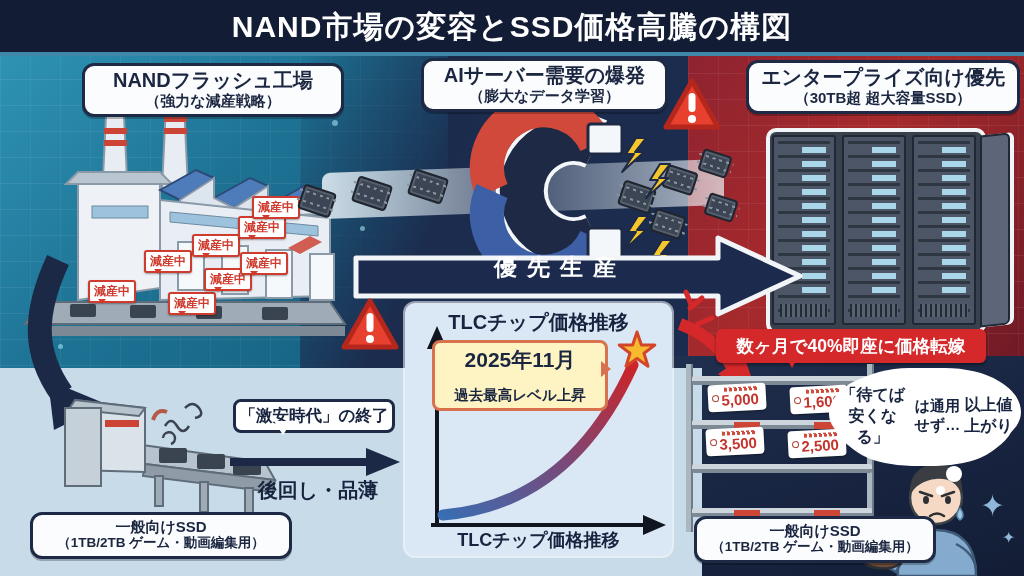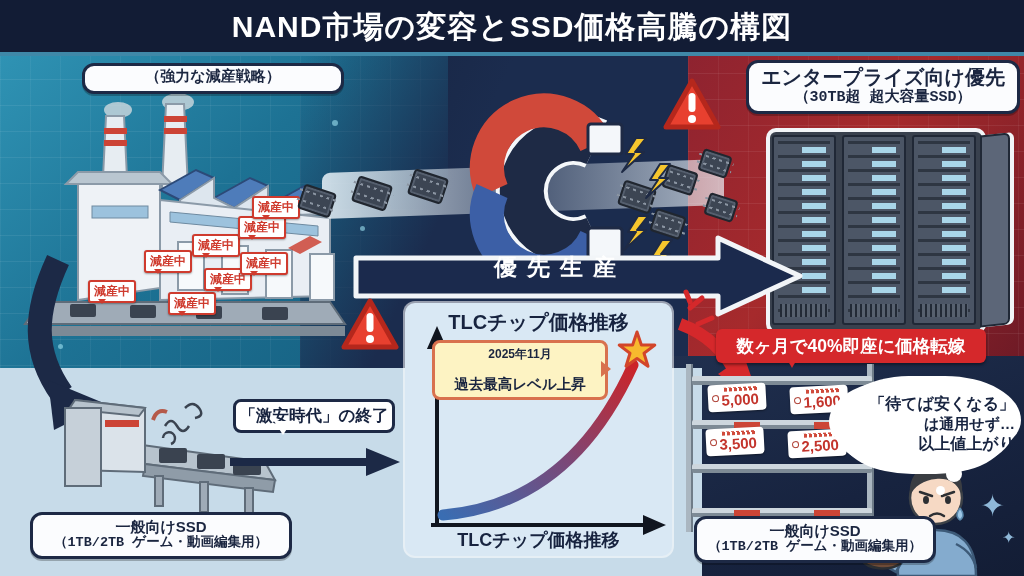--- a/index.html
+++ b/index.html
@@ -26,21 +26,21 @@
   
   .header { position:absolute; left:0; top:0; width:1024px; height:54px; background:#121c35;
     display:flex; align-items:center; justify-content:center; }
   .header .title { color:#ffffff; font-size:30px; font-weight:bold; letter-spacing:1px; }
   .header-strip { position:absolute; left:0; top:52px; width:1024px; height:4px; background:#3f88a8; }
 
   
   .wbox { position:absolute; background:#fbfcfe; border:3px solid #1d2945; border-radius:12px;
     text-align:center; padding:3px 8px 5px; color:#1b2640; box-shadow:0 2px 0 rgba(0,0,0,.25); }
   .wbox .l1 { font-size:20px; font-weight:bold; line-height:1.15; }
-  .wbox .l2 { font-size:15px; font-weight:bold; line-height:1.15;font-family:Liberation Mono, monospace; }
+  .wbox .l2 { font-size:15px; font-weight:bold; line-height:1.15; }
   .wbox.small .l1 { font-size:15px; }
   .wbox.small .l2 { font-size:13.5px; }
 
   
   .gensan { position:absolute; background:#fff; border:2px solid #cf3b2e; border-radius:3px;
     color:#cf3b2e; font-size:12px; font-weight:bold; padding:1px 4px; white-space:nowrap;
     box-shadow:0 1px 2px rgba(0,0,0,.35); }
   .gensan::after { content:""; position:absolute; left:8px; bottom:-7px; width:0; height:0;
     border:4px solid transparent; border-top:5px solid #cf3b2e; }
 
@@ -51,21 +51,21 @@
   
   .chart-panel { position:absolute; left:405px; top:303px; width:267px; height:253px;
     background:#d9e8f4; border-radius:10px; box-shadow:0 0 0 2px rgba(255,255,255,.55); }
   .chart-title { position:absolute; left:0; top:6px; width:100%; text-align:center;
     color:#17233f; font-size:20px; font-weight:bold; }
   .chart-xlabel { position:absolute; left:0; bottom:4px; width:100%; text-align:center;
     color:#17233f; font-size:18px; font-weight:bold; }
   .callout { position:absolute; left:432px; top:340px; width:176px; background:#fdf3c3;
     border:3px solid #d8714e; border-radius:8px; text-align:center; padding:3px 2px;
     color:#1b2640; font-weight:bold; }
-  .callout .c1 { font-size:12px; }
+  .callout .c1 { font-size:21px; }
   .callout .c2 { font-size:14.5px;margin-top:12px; }
   .callout::after { content:""; position:absolute; right:-14px; top:18px; width:0; height:0;
     border:8px solid transparent; border-left:10px solid #d8714e; }
 
   
   .banner { position:absolute; left:716px; top:329px; width:270px; height:34px; background:#d5282b;
     border-radius:6px; color:#fff; font-size:17.5px; font-weight:bold; display:flex;
     align-items:center; justify-content:center; box-shadow:0 2px 3px rgba(0,0,0,.4); }
   .banner::after { content:""; position:absolute; left:68px; bottom:-13px; width:0; height:0;
     border:8px solid transparent; border-top:14px solid #d5282b; }
@@ -90,24 +90,24 @@
     transform:rotate(-3deg); box-shadow:0 1px 2px rgba(0,0,0,.4); display:flex;
     align-items:flex-end; justify-content:center; }
   .pricetag::before { content:""; position:absolute; left:4px; top:10px; width:5px; height:5px;
     border:1.5px solid #b04338; border-radius:50%; background:#fff; }
   .pricetag .squig { position:absolute; top:3px; left:16px; width:34px; height:4px;
     background:repeating-linear-gradient(90deg,#d04b3c 0 3px,transparent 3px 5px); }
   .pricetag .price { color:#c3342c; font-size:15px; font-weight:bold; line-height:1.2;
     padding-bottom:2px; padding-left:6px; }
 
   
-  .cloud { position:absolute; left:833px; top:376px; width:182px; height:96px; background:#fff;
+  .cloud { position:absolute; left:833px; top:368px; width:182px; height:96px; background:#fff;
     border-radius:48% 52% 50% 50%/60% 60% 55% 55%;
     box-shadow:12px -6px 0 -6px #fff, -12px -4px 0 -8px #fff, 0 10px 0 -8px #fff;
-    display:flex; flex-direction:column; align-items:flex-end; justify-content:center;
+    display:flex; flex-direction:row; align-items:center; justify-content:center;
     color:#17233f; font-weight:bold; text-align:center; }
   .cloud .s1 { font-size:16px; } .cloud .s2 { font-size:15px; } .cloud .s3 { font-size:16px; }
   .trail { position:absolute; background:#fff; border-radius:50%; }
 
   
   .servers { position:absolute; left:770px; top:128px; width:244px; height:208px; }
   .rack-group { position:absolute; left:0; top:4px; width:212px; height:198px;
     box-shadow:0 0 0 4px #f2f5f8; border-radius:6px; background:#39414e; }
   .rack { position:absolute; top:3px; width:64px; height:190px; background:#4b5565;
     border:2px solid #202836; border-radius:3px; }
@@ -390,23 +390,29 @@
 
   <div class="sparkle" style="left:980px;top:488px;font-size:30px">✦</div>
   <div class="sparkle" style="left:1002px;top:528px;font-size:16px">✦</div>
 
   <div class="cheap-box">
     <span>「激安時代」の終了</span>
   </div>
   <svg class="noi" style="left:228px;top:444px" width="175" height="36" viewBox="0 0 175 36">
     <polygon points="2,14 138,14 138,4 172,18 138,32 138,22 2,22" fill="#1c2946"></polygon>
   </svg>
+  <div class="postponed">後回し・品薄</div>
 
   <div class="wbox" style="left:82px;top:63px;width:262px">
+    <div class="l1">NANDフラッシュ工場</div>
     <div class="l2">（強力な減産戦略）</div>
+  </div>
+  <div class="wbox" style="left:421px;top:58px;width:247px">
+    <div class="l1">AIサーバー需要の爆発</div>
+    <div class="l2">（膨大なデータ学習）</div>
   </div>
   <div class="wbox" style="left:746px;top:60px;width:274px">
     <div class="l1">エンタープライズ向け優先</div>
     <div class="l2">（30TB超 超大容量SSD）</div>
   </div>
   <div class="wbox small" style="left:30px;top:512px;width:262px">
     <div class="l1">一般向けSSD</div>
     <div class="l2">（1TB/2TB ゲーム・動画編集用）</div>
   </div>
   <div class="wbox small" style="left:694px;top:516px;width:242px">

